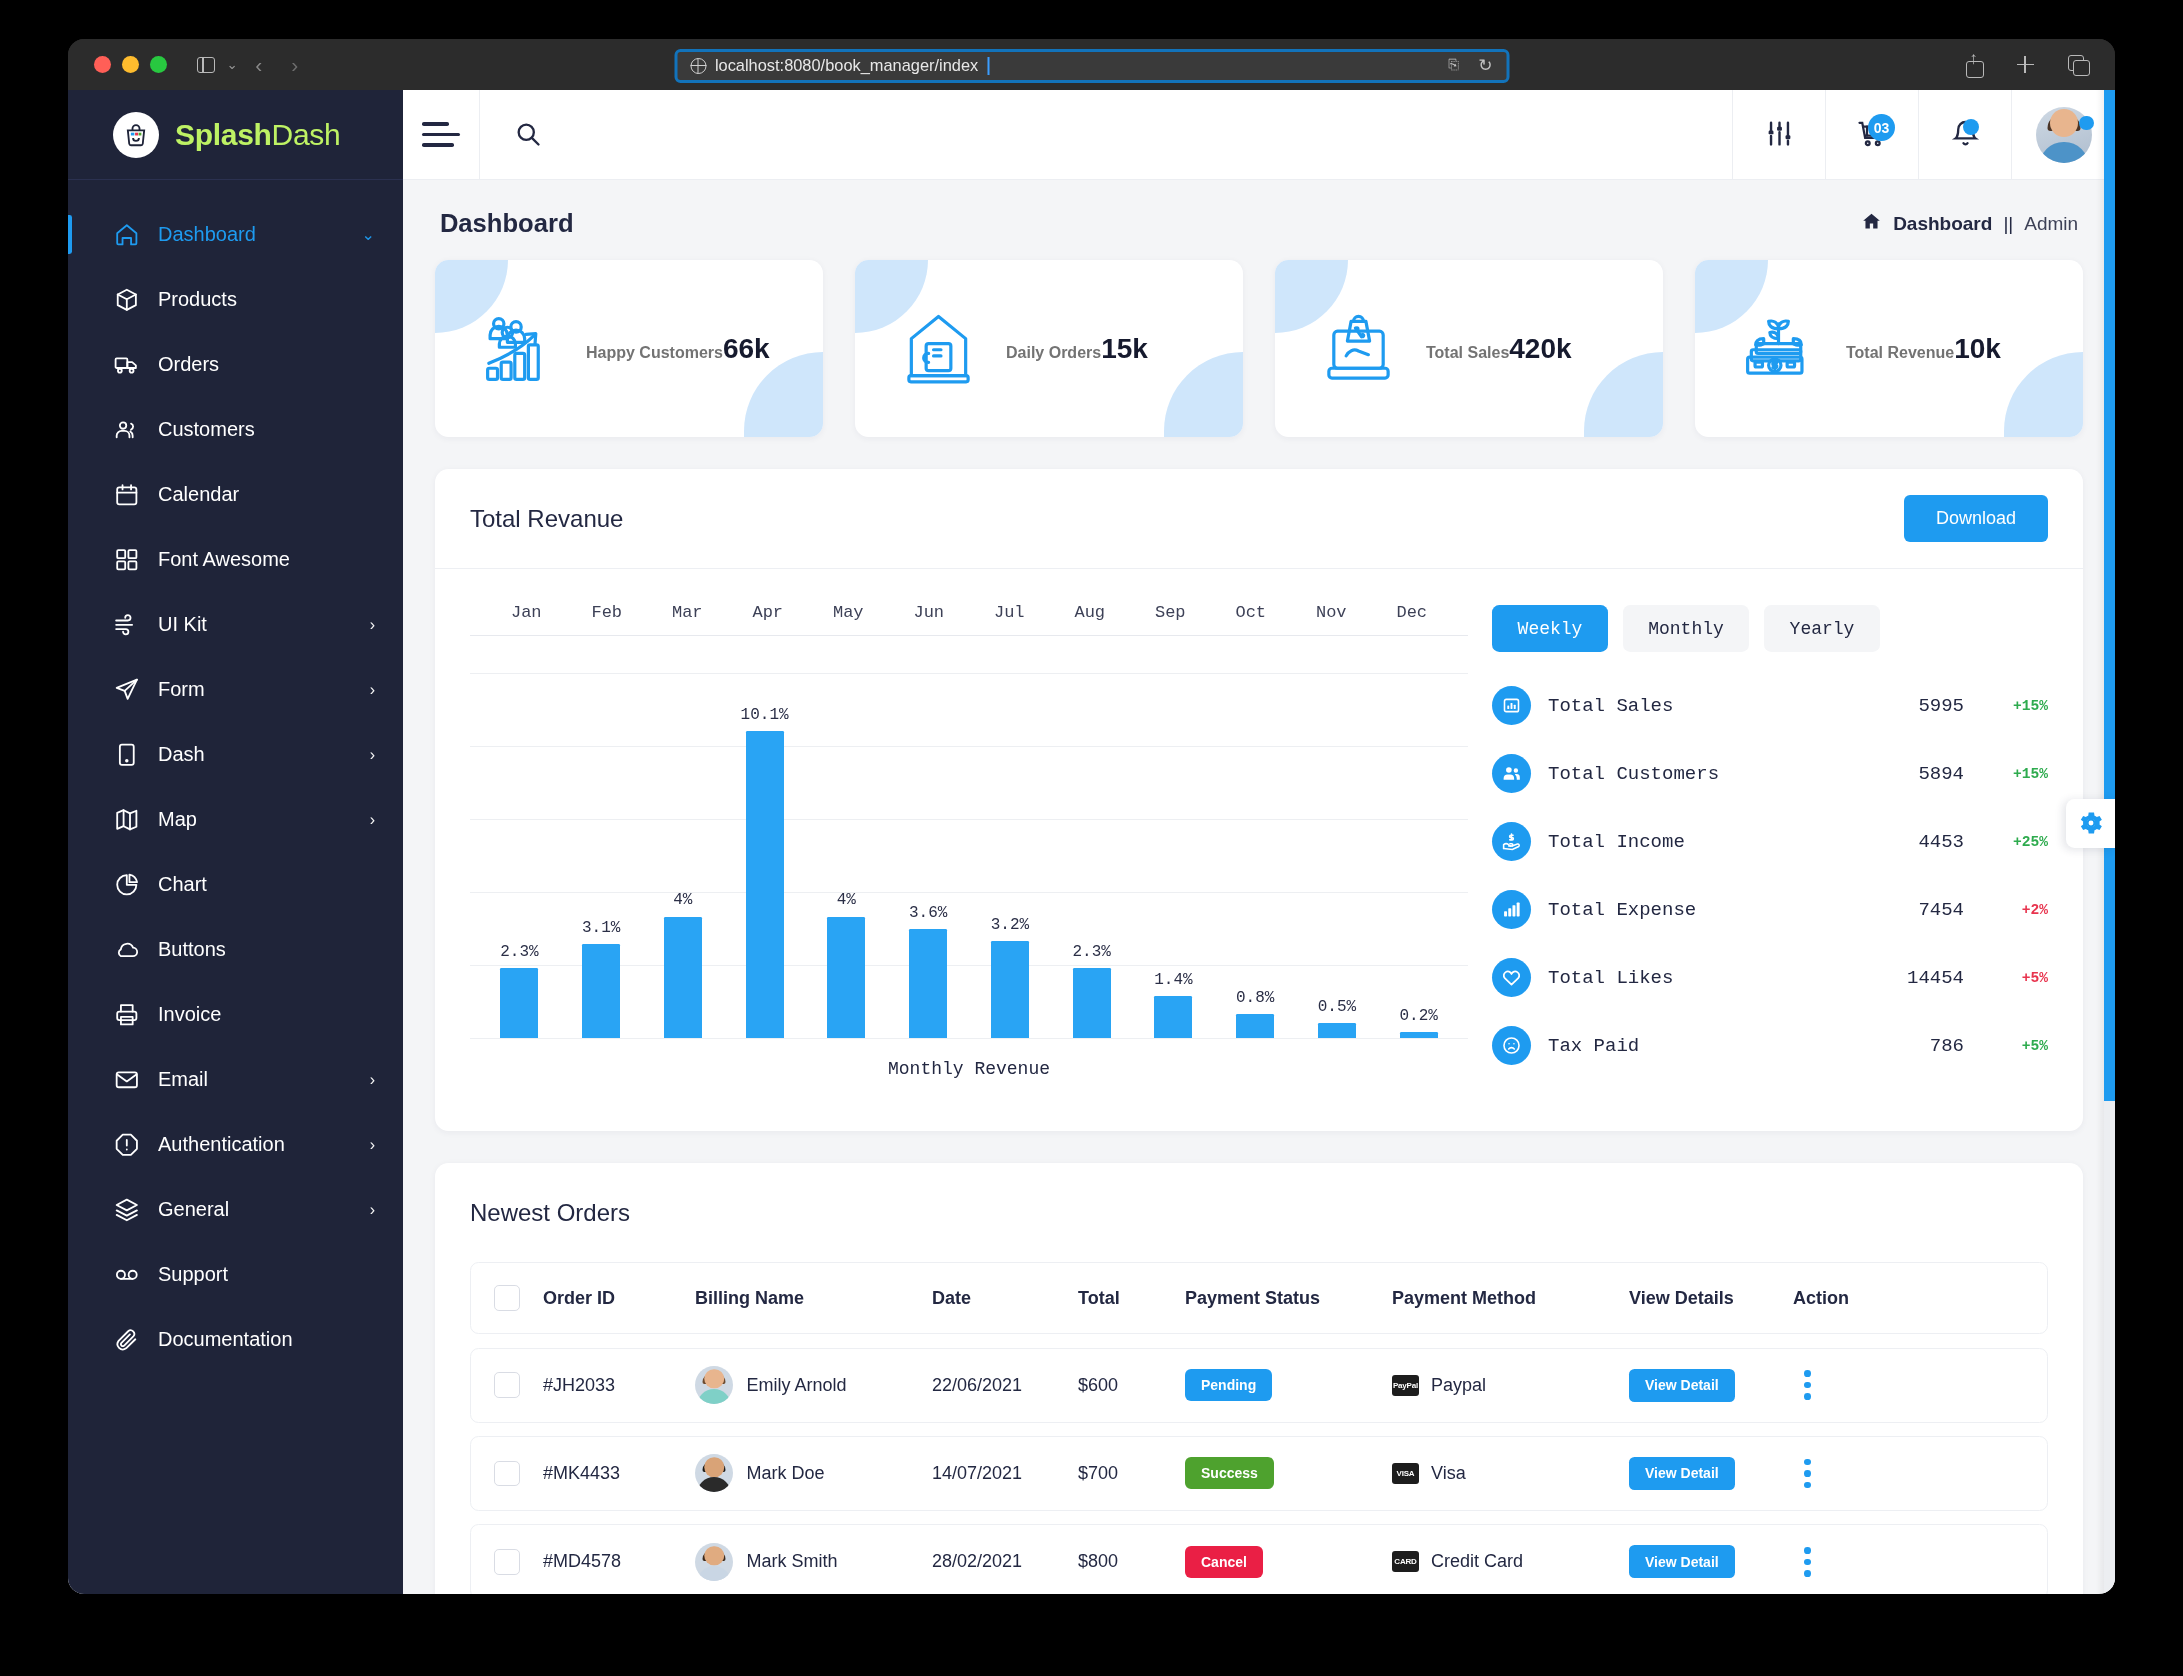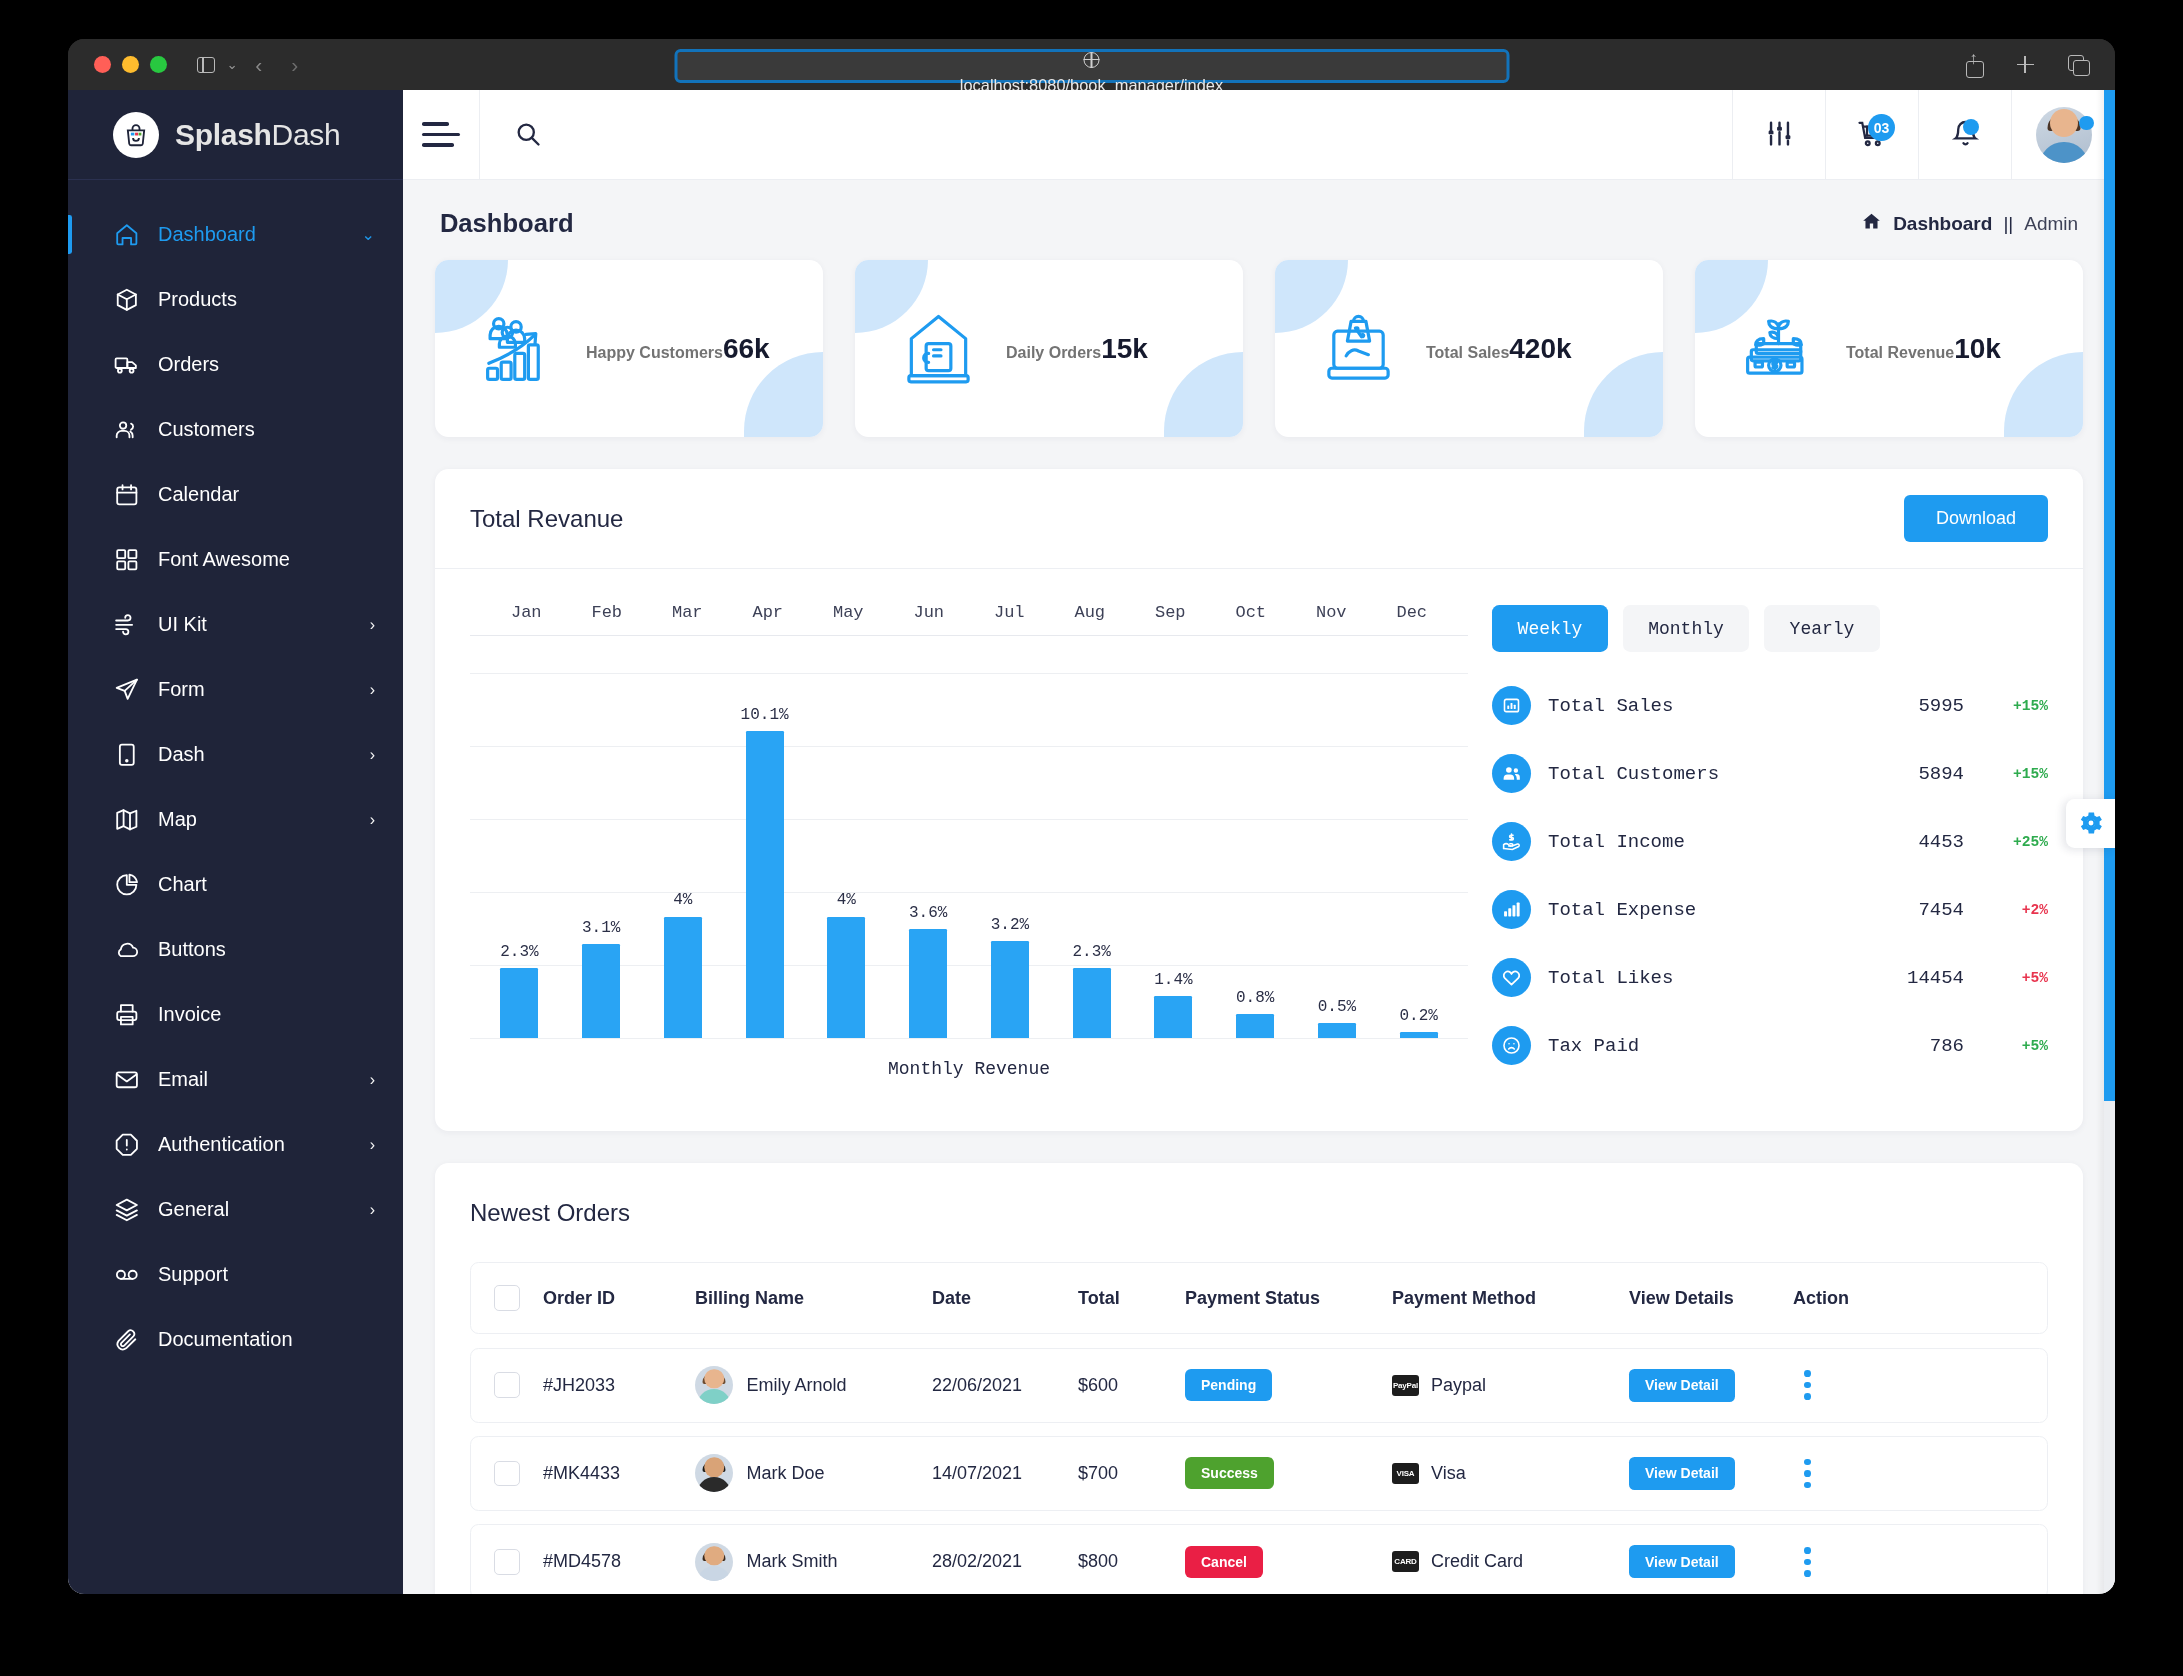--- a/index.html
+++ b/index.html
@@ -58,21 +58,20 @@
     width: 835px; height: 34px;
   }
   .url-bar {
     width: 100%; height: 100%;
     background: #3a3a3a;
     border-radius: 6px;
     border: 3.7px solid #1273bb;
     display: flex; align-items: center;
     padding: 0 13.4px;
     gap: 8.5px;
-    flex-direction: column;
   }
   .globe {
     width: 16px; height: 16px; border-radius: 50%;
     border: 1.2px solid #cfcfcf; position: relative; flex: none;
   }
   .globe::before {
     content:''; position:absolute; left: 50%; top: -1.2px; bottom: -1.2px;
     width: 1.2px; margin-left:-0.6px; background:#cfcfcf;
   }
   .globe::after {
@@ -133,21 +132,21 @@
     display: flex; align-items: center; gap: 16px;
     padding-left: 45px;
     border-bottom: 0.6px solid #2b3150;
   }
   .brand-mark {
     width: 46px; height: 46px; border-radius: 50%;
     background: #ffffff;
     display:flex; align-items:center; justify-content:center;
     flex: none;
   }
-  .brand-text { font-size: 30px; color: #e5e5e5; letter-spacing: -0.3px; }
+  .brand-text { font-size: 30px; color: #bef264; letter-spacing: -0.3px; }
   .brand-text b { font-weight: 700; }
   .brand-text span { font-weight: 400; }
 
   .nav { padding-top: 22px; }
   .nav-item {
     height: 65px;
     display: flex; align-items: center;
     padding-left: 45px; padding-right: 28px;
     position: relative;
     color: #ffffff;

